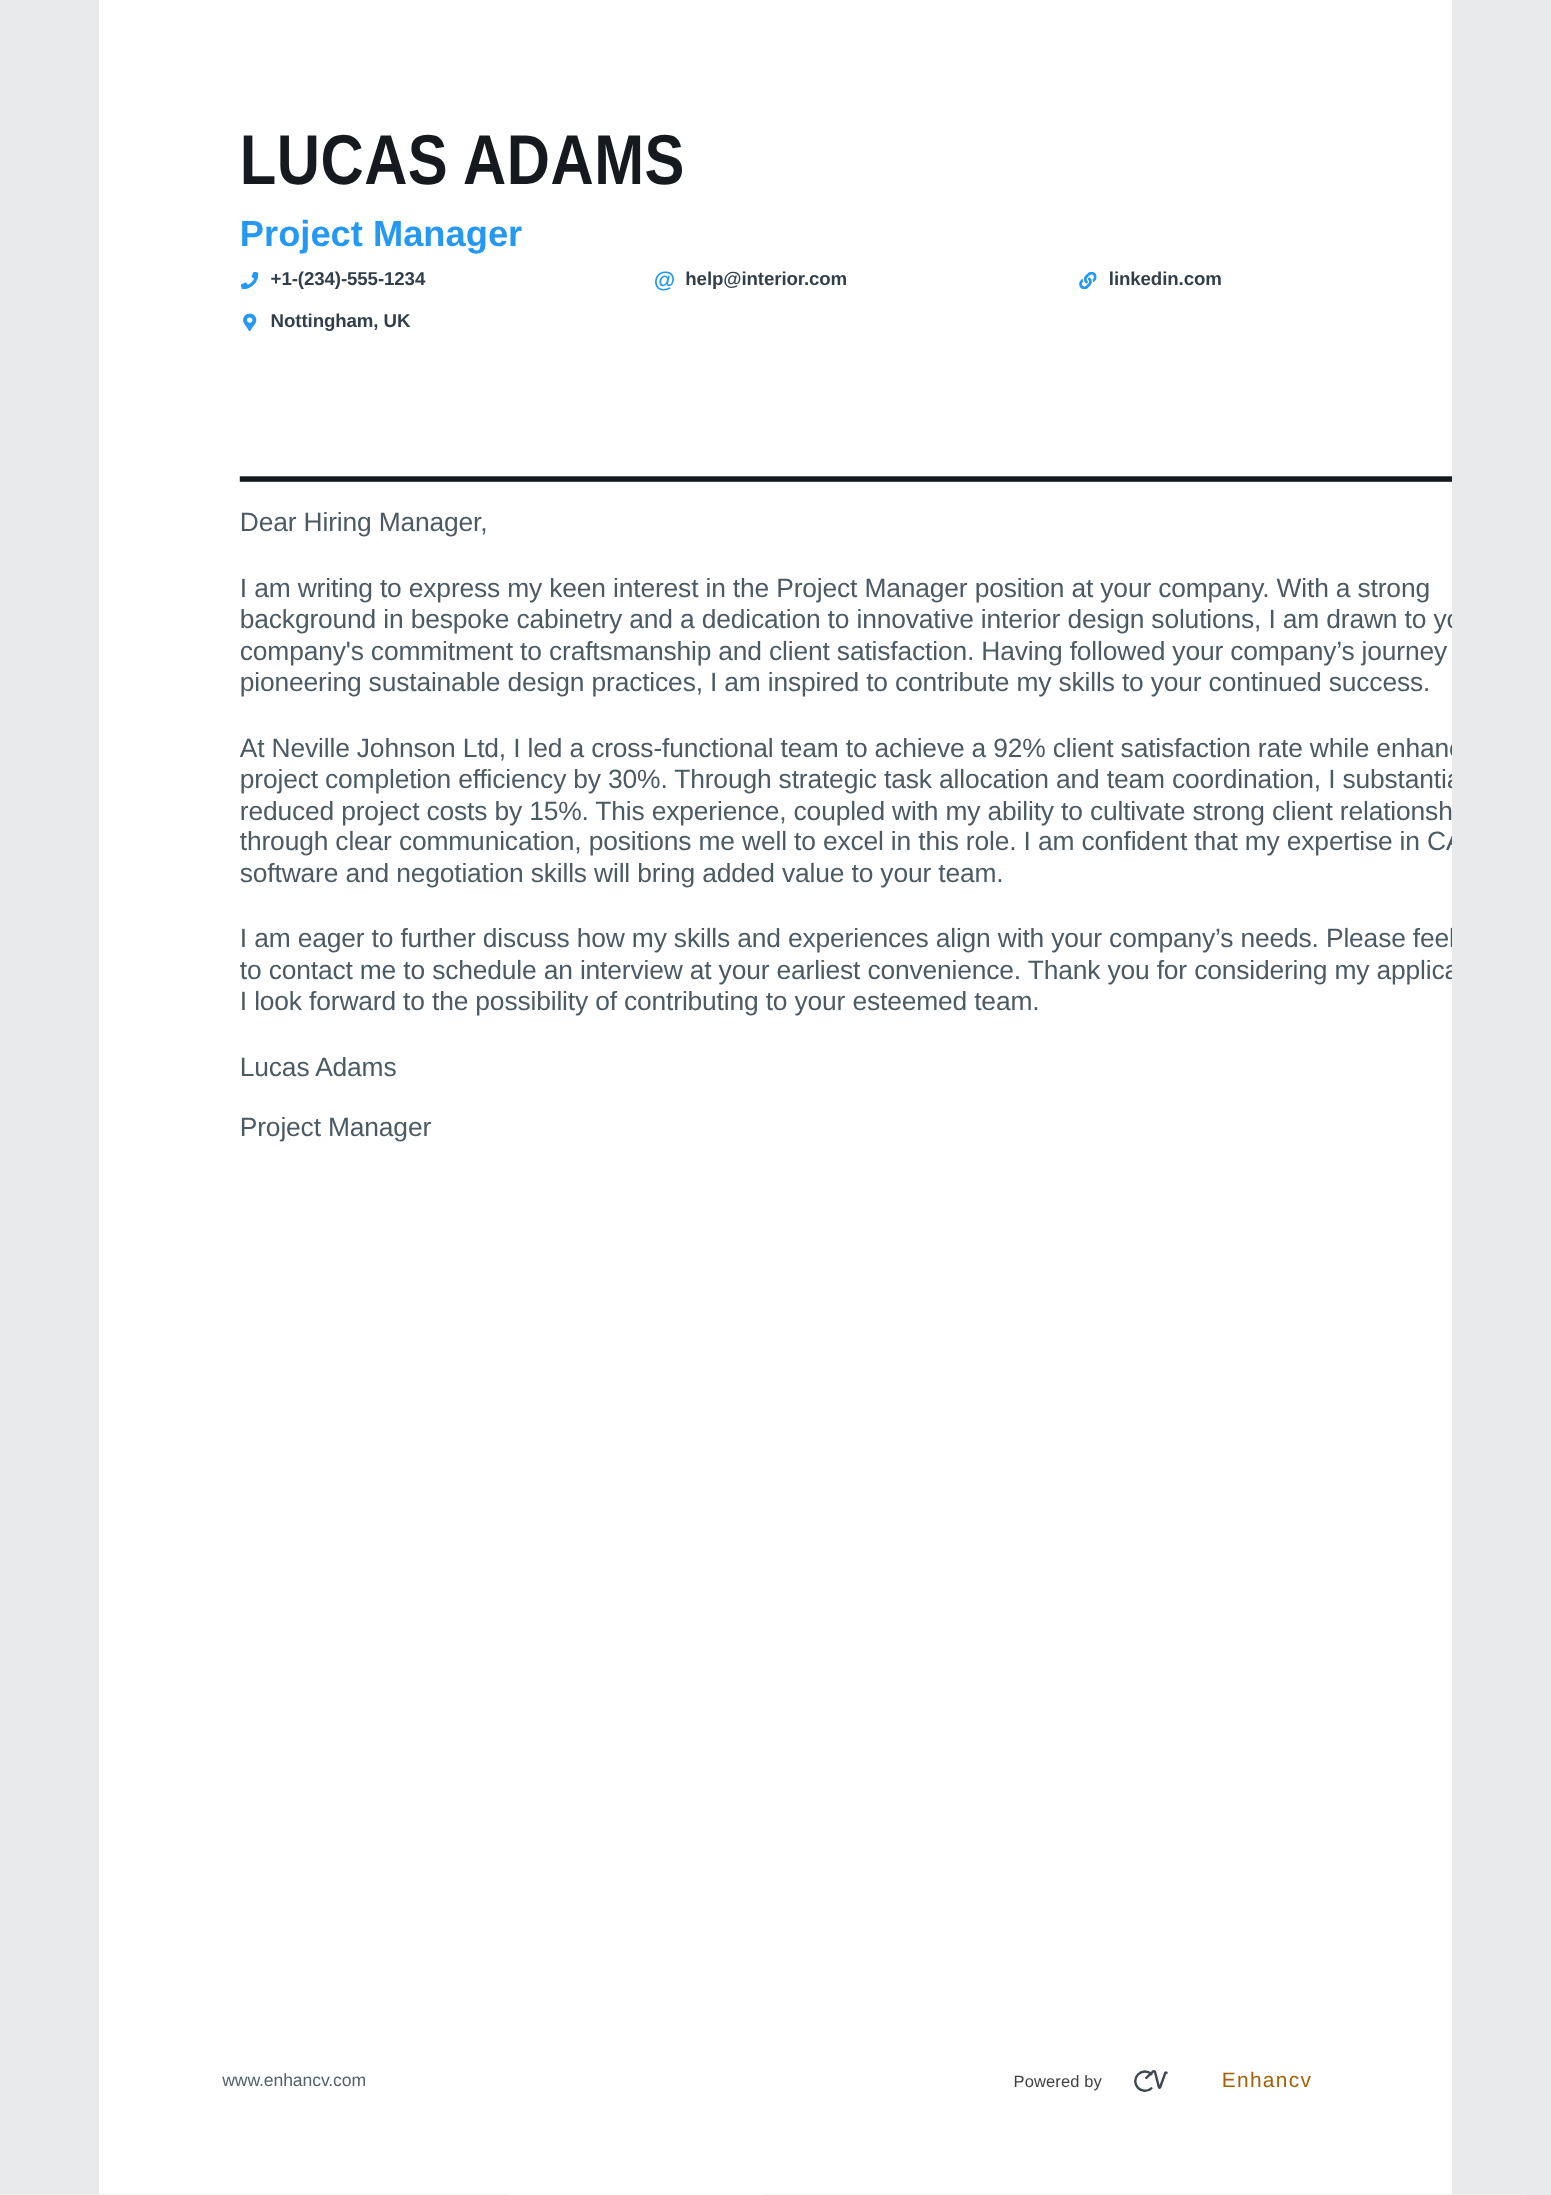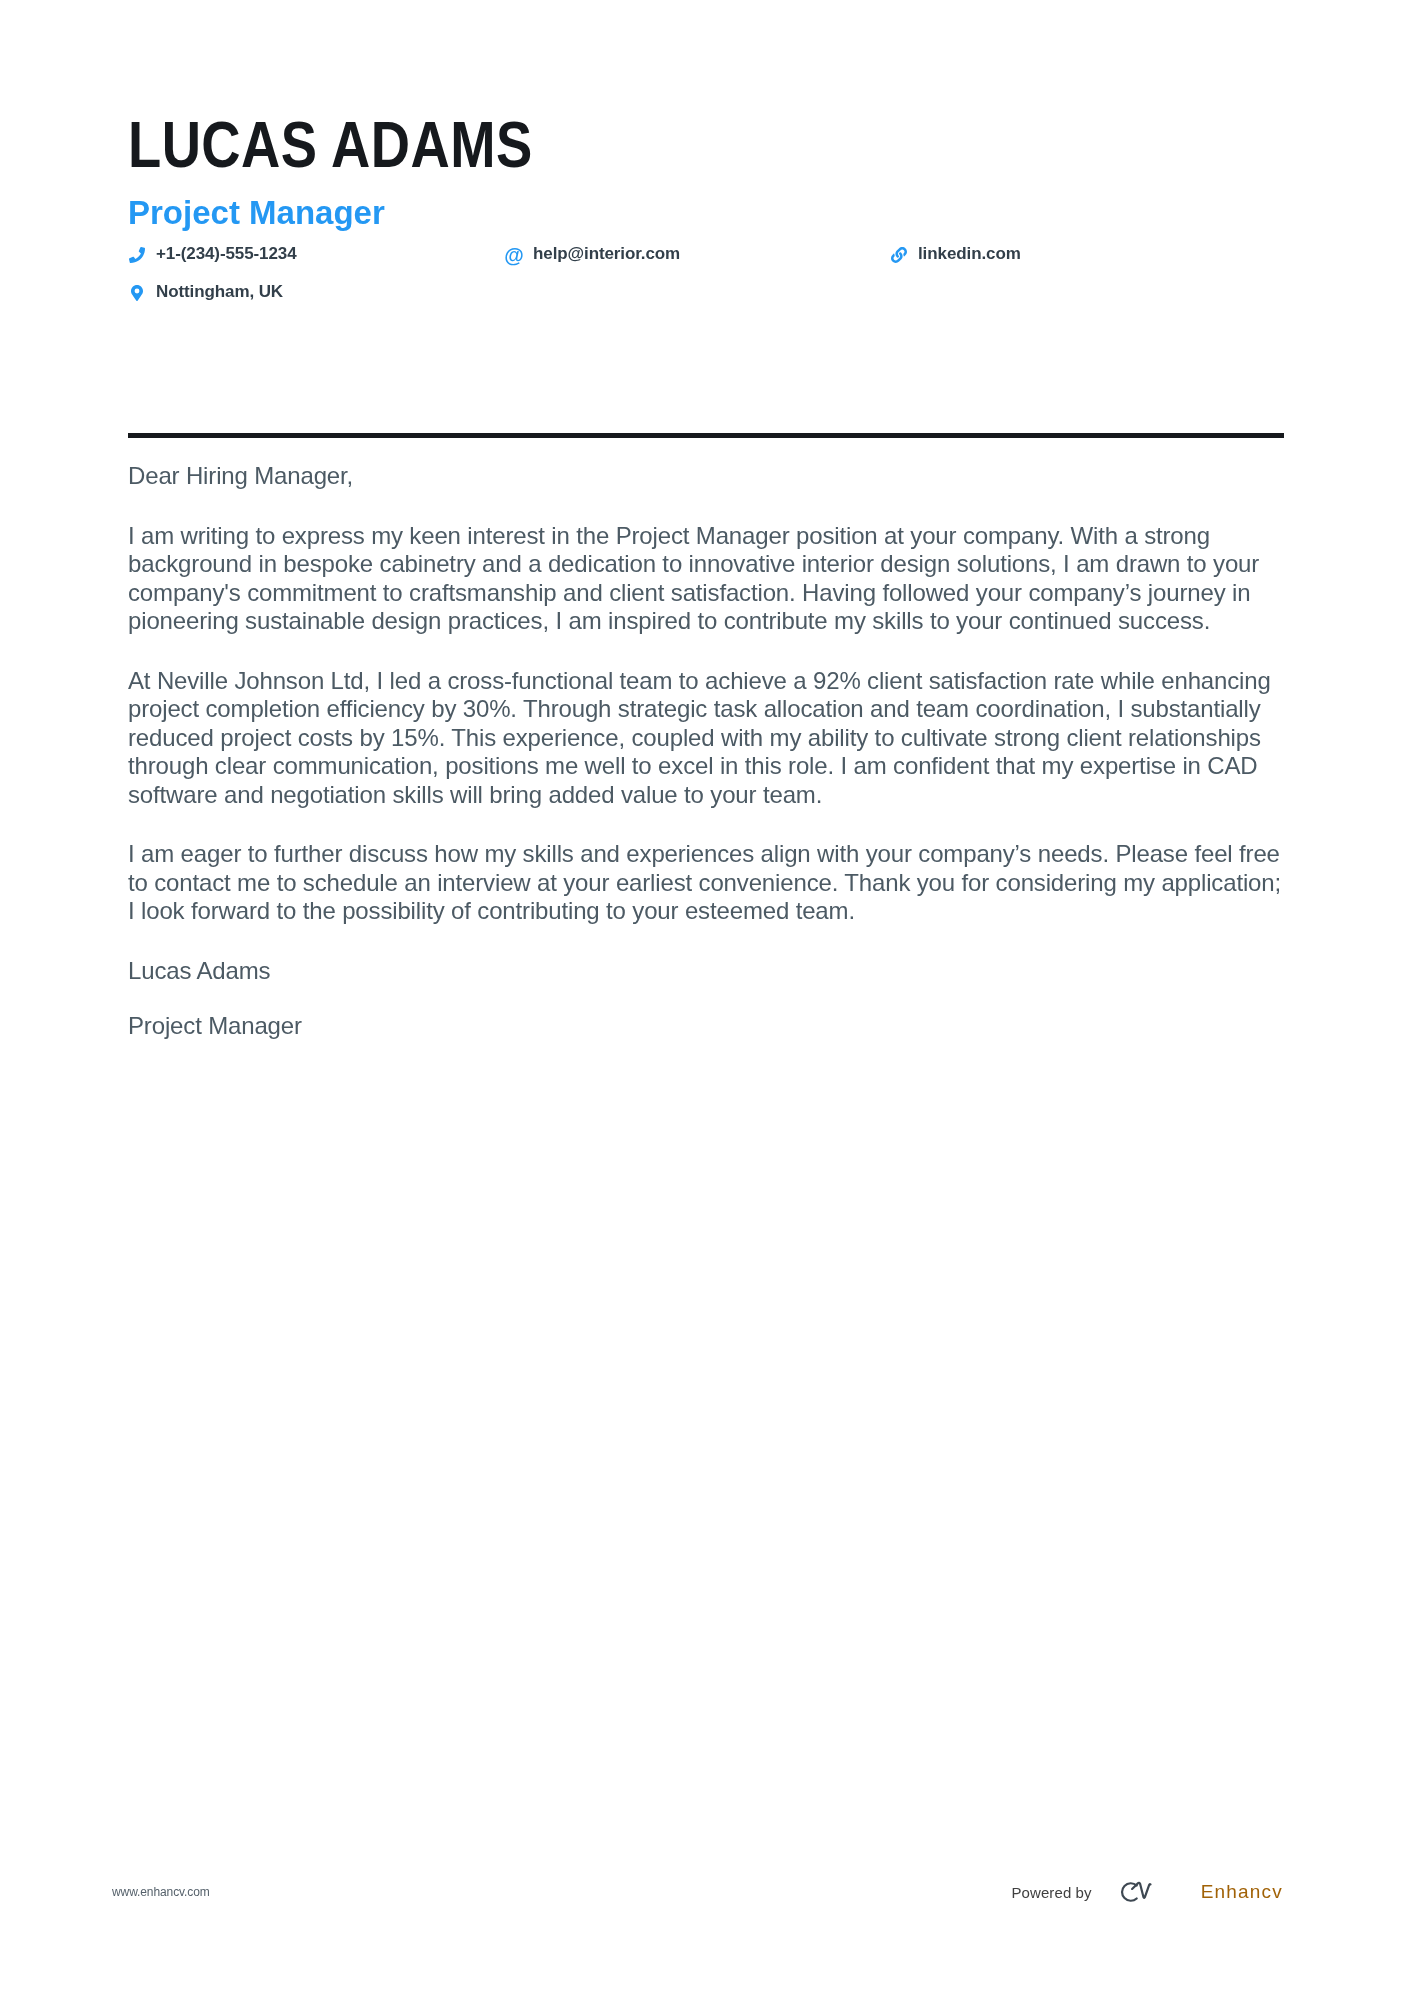--- a/index.html
+++ b/index.html
@@ -1,19 +1,19 @@
 <!DOCTYPE html>
 <html><head>
 <meta charset="utf-8">
 <style>
   * { margin:0; padding:0; box-sizing:border-box; }
   html,body { background:#e9eaec; }
   .page {
     position:relative;
-    width:1410px; height:1995px;
+    width:1230px; height:1995px;
     background:#ffffff;
     font-family:"Liberation Sans", sans-serif;
     overflow:hidden;
     margin:0 auto;
   }
   .person-name {
     position:absolute; top:112px; left:128px;
     font-size:64px; font-weight:700; line-height:1.05;
     color:#16191d; white-space:nowrap;
   }
@@ -45,21 +45,21 @@
   }
   .letter {
     position:absolute; top:462px; left:128px; width:1157px;
     font-size:24px; line-height:28.5px; color:#4c5a64; letter-spacing:-0.15px;
   }
   .letter p { margin:0 0 31px 0; }
   .letter p.sig { margin:0 0 27px 0; }
   .letter p.sig:last-child { margin:0; }
   .footer-left {
     position:absolute; left:112px; top:1882px;
-    font-size:12px; line-height:20px; color:#55616b; letter-spacing:-0.1px;
+    font-size:16px; line-height:20px; color:#55616b; letter-spacing:-0.1px;
   }
   .footer-right {
     position:absolute; right:127px; top:1872px; height:40px;
     display:flex; align-items:center;
   }
   .powered-by { font-size:15px; color:#404040; margin-right:26px; letter-spacing:0.1px; }
   .brand-mark { width:34px; height:26px; margin-right:9px; }
   .brand-mark svg { width:34px; height:26px; }
   .brand-word { font-size:19px; color:#a16207; letter-spacing:1.2px;margin-left:40px; }
 </style>

